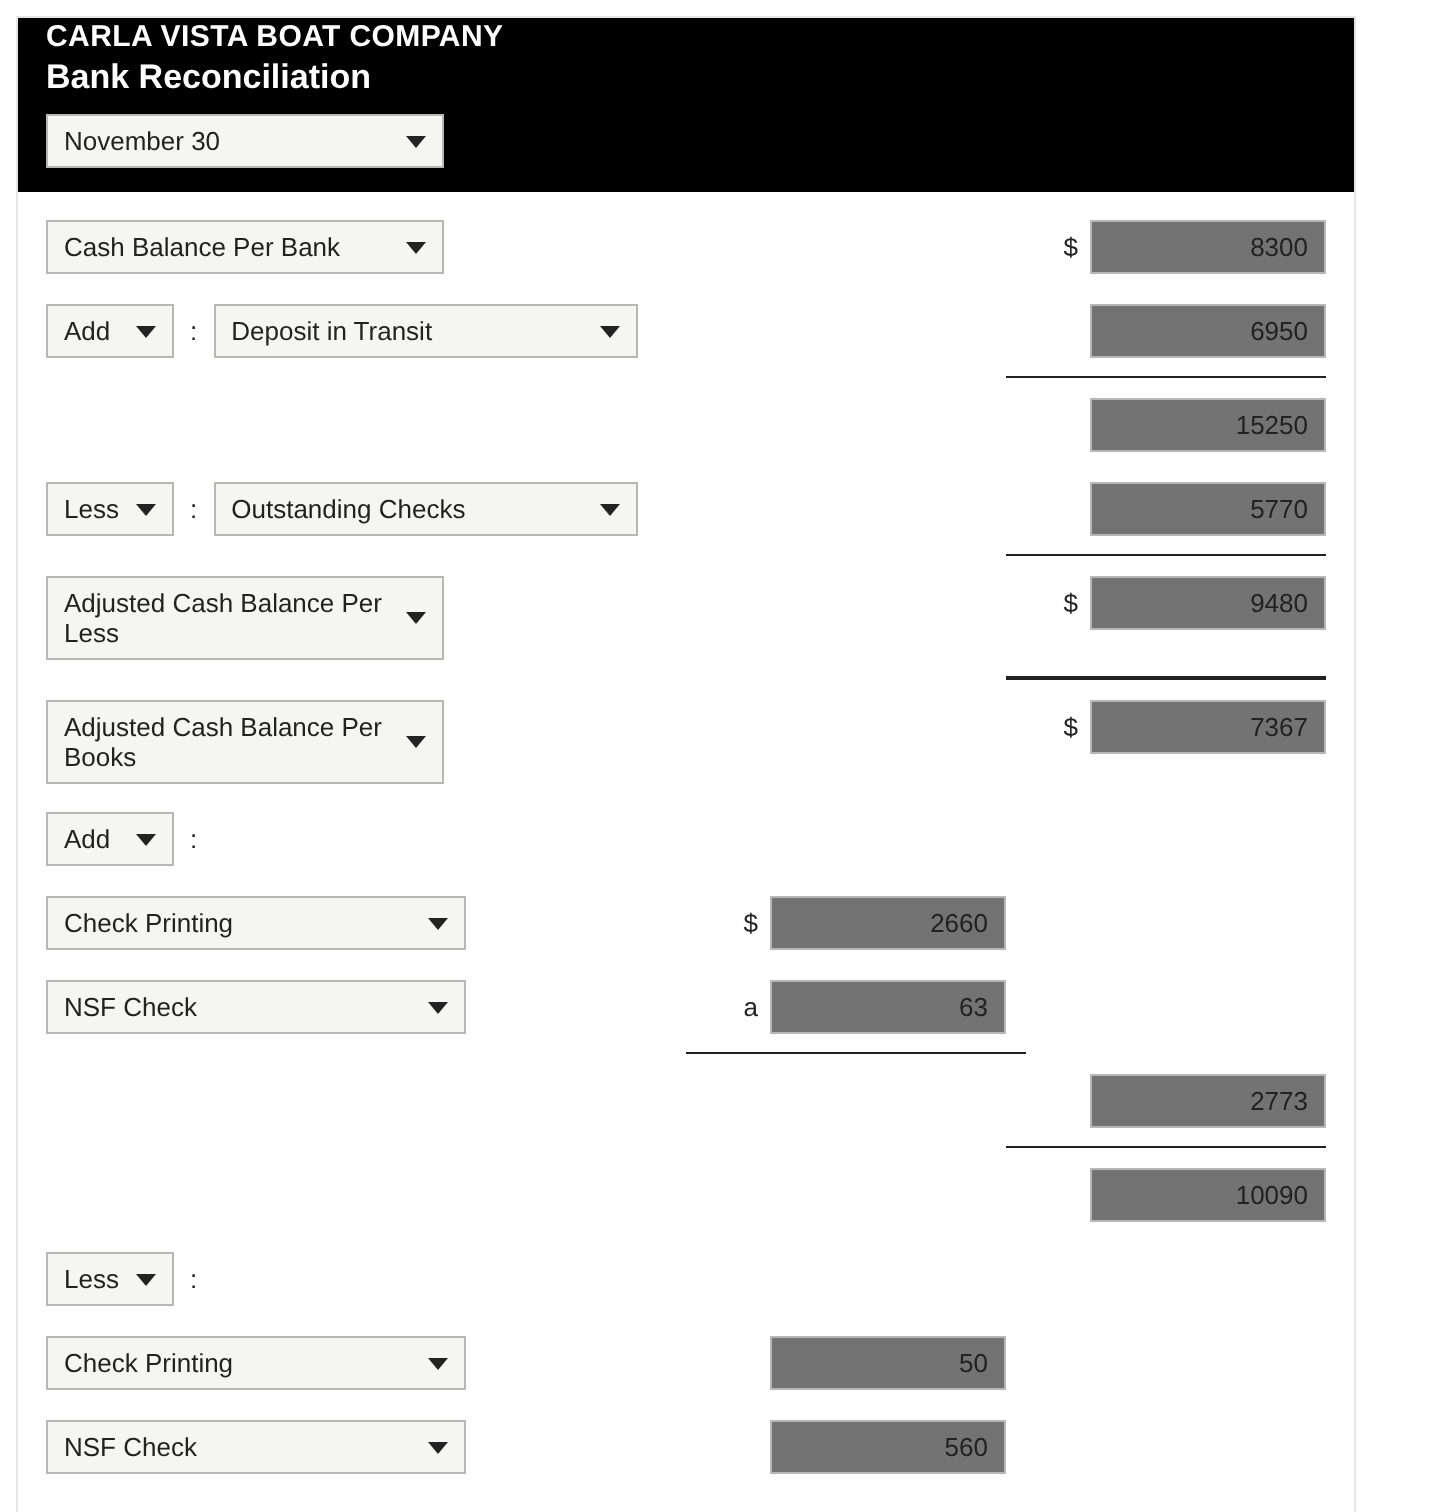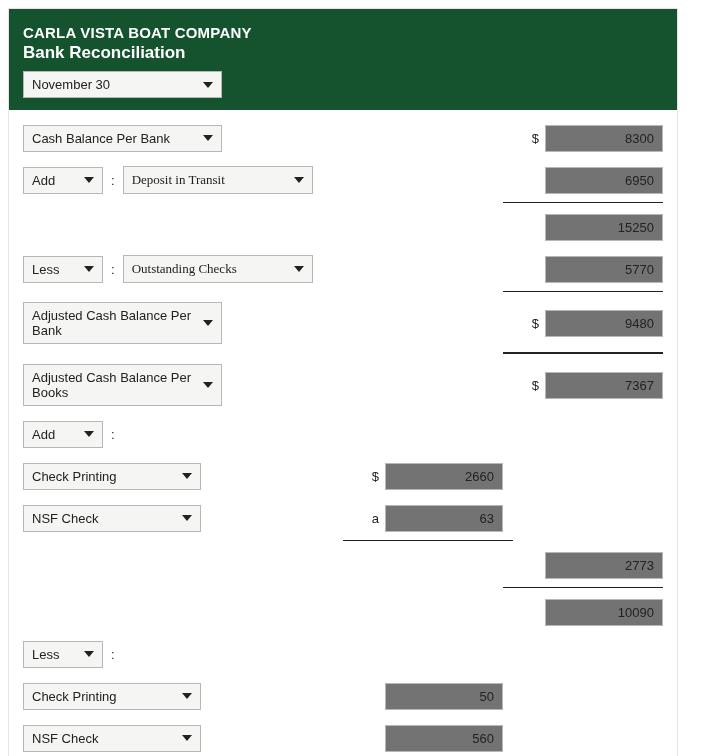--- a/index.html
+++ b/index.html
@@ -14,23 +14,23 @@
   .page {
     width: 726px;
     padding: 8px 0 20px 8px;
   }
   .card {
     width: 670px;
     border: 1px solid #e5e5e5;
     background: #fff;
   }
   .header {
-    background: #14532d;
+    background: #000000;
     color: #fff;
-    padding: 15px 14px 12px 14px;
+    padding: 1px 14px 12px 14px;
   }
   .header .company {
     font-weight: 700;
     font-size: 15px;
     letter-spacing: 0.2px;
   }
   .header .subtitle {
     font-weight: 700;
     font-size: 17px;
     margin-top: 2px;
@@ -42,35 +42,35 @@
     display: inline-flex;
     align-items: center;
     justify-content: space-between;
     background: #f5f5f4;
     border: 1px solid #b7b7b5;
     padding: 5px 8px;
     color: #222;
     font-size: 13px;
     cursor: pointer;
   }
-  .sel.small { width: 80px; }
-  .sel.med   { width: 190px; font-family: Liberation Serif, serif; }
-  .sel.wide  { width: 178px; }
+  .sel.small { width: 64px; }
+  .sel.med   { width: 212px; }
+  .sel.wide  { width: 210px; }
   .sel.xl    { width: 199px; }
   .chev {
     margin-left: 8px;
     flex: 0 0 auto;
   }
   .chev svg { display: block; }
   .body {
     padding: 14px 14px 18px 14px;
   }
   .row {
     display: flex;
-    align-items: center;
+    align-items: flex-start;
     margin-bottom: 14px;
     min-height: 28px;
   }
   
   .col-left   { width: 320px; display: flex; align-items: center; gap: 6px; }
   .col-mid    { width: 160px; display: flex; align-items: center; justify-content: flex-end; gap: 6px; }
   .col-right  { width: 150px; display: flex; align-items: center; justify-content: flex-end; gap: 6px; margin-left: auto; }
   .dollar {
     width: 12px;
     text-align: right;
@@ -213,21 +213,21 @@
           <input class="num" type="text" value="5770" style="">
         </div>
       </div>
       <div class="rule-row">
           <div class="rule-right underline-single"></div>
         </div>
 
       <div class="row">
         <div class="col-left">
           <div class="sel xl">
-            <span>Adjusted Cash Balance Per Bank</span>
+            <span>Adjusted Cash Balance Per Less</span>
             <span class="chev">
                 <svg width="10" height="6" viewBox="0 0 10 6">
                   <path d="M0 0 L5 6 L10 0 Z" fill="#222"></path>
                 </svg>
               </span>
           </div>
         </div>
         <div class="col-right">
           <span class="dollar">$</span>
           <input class="num" type="text" value="9480" style="">

